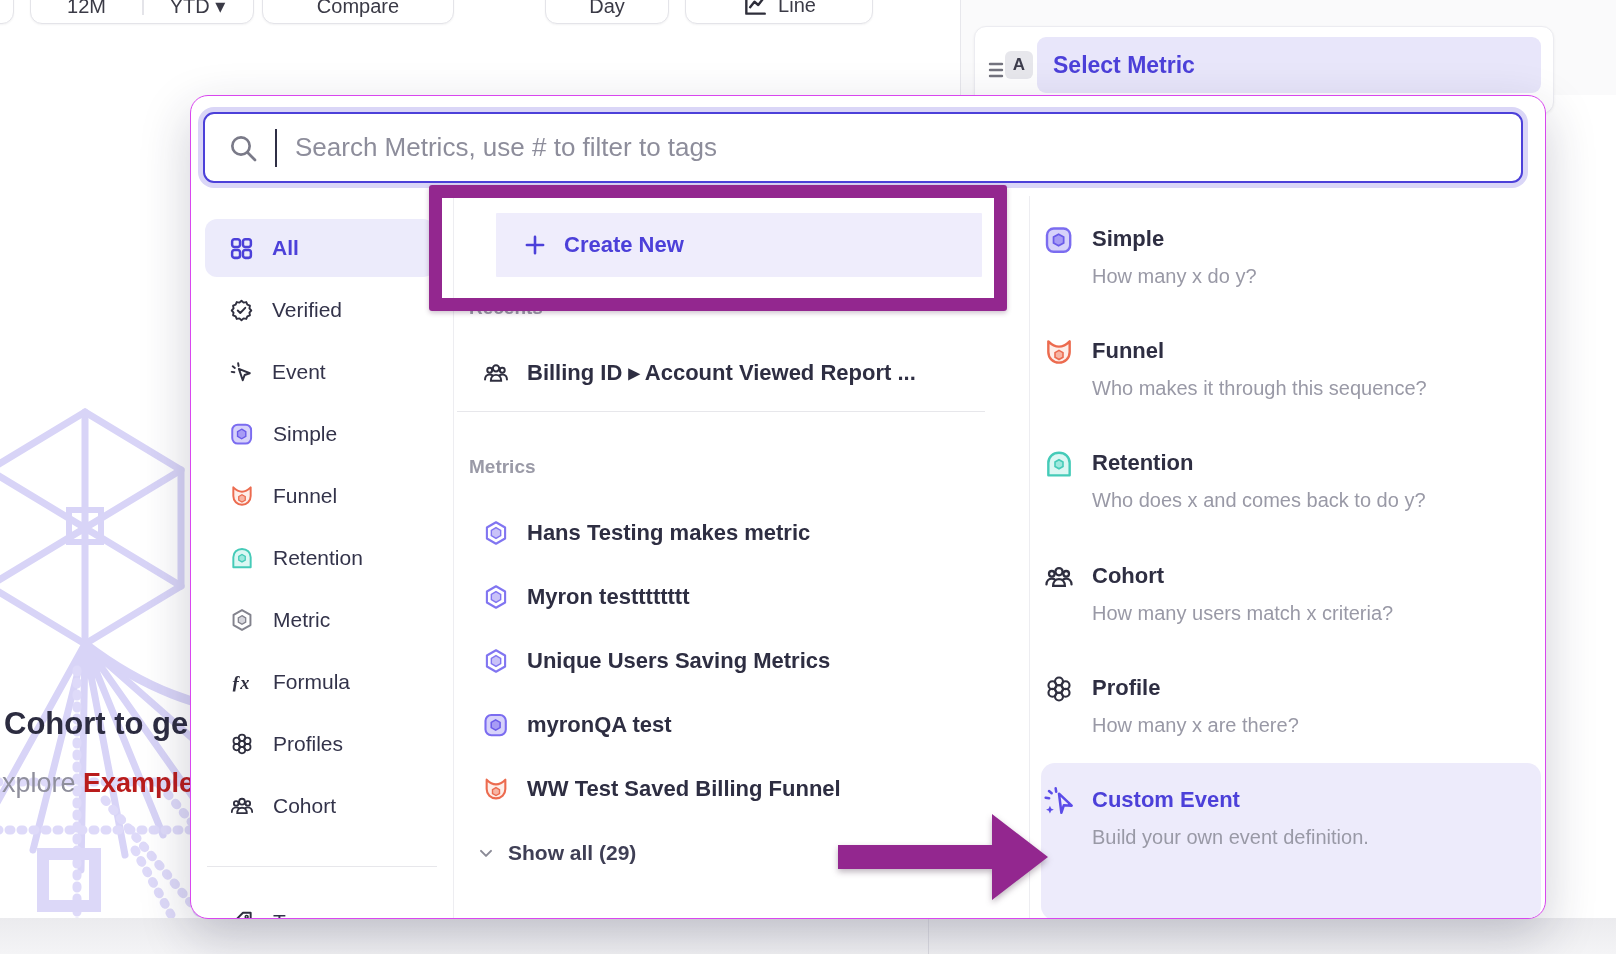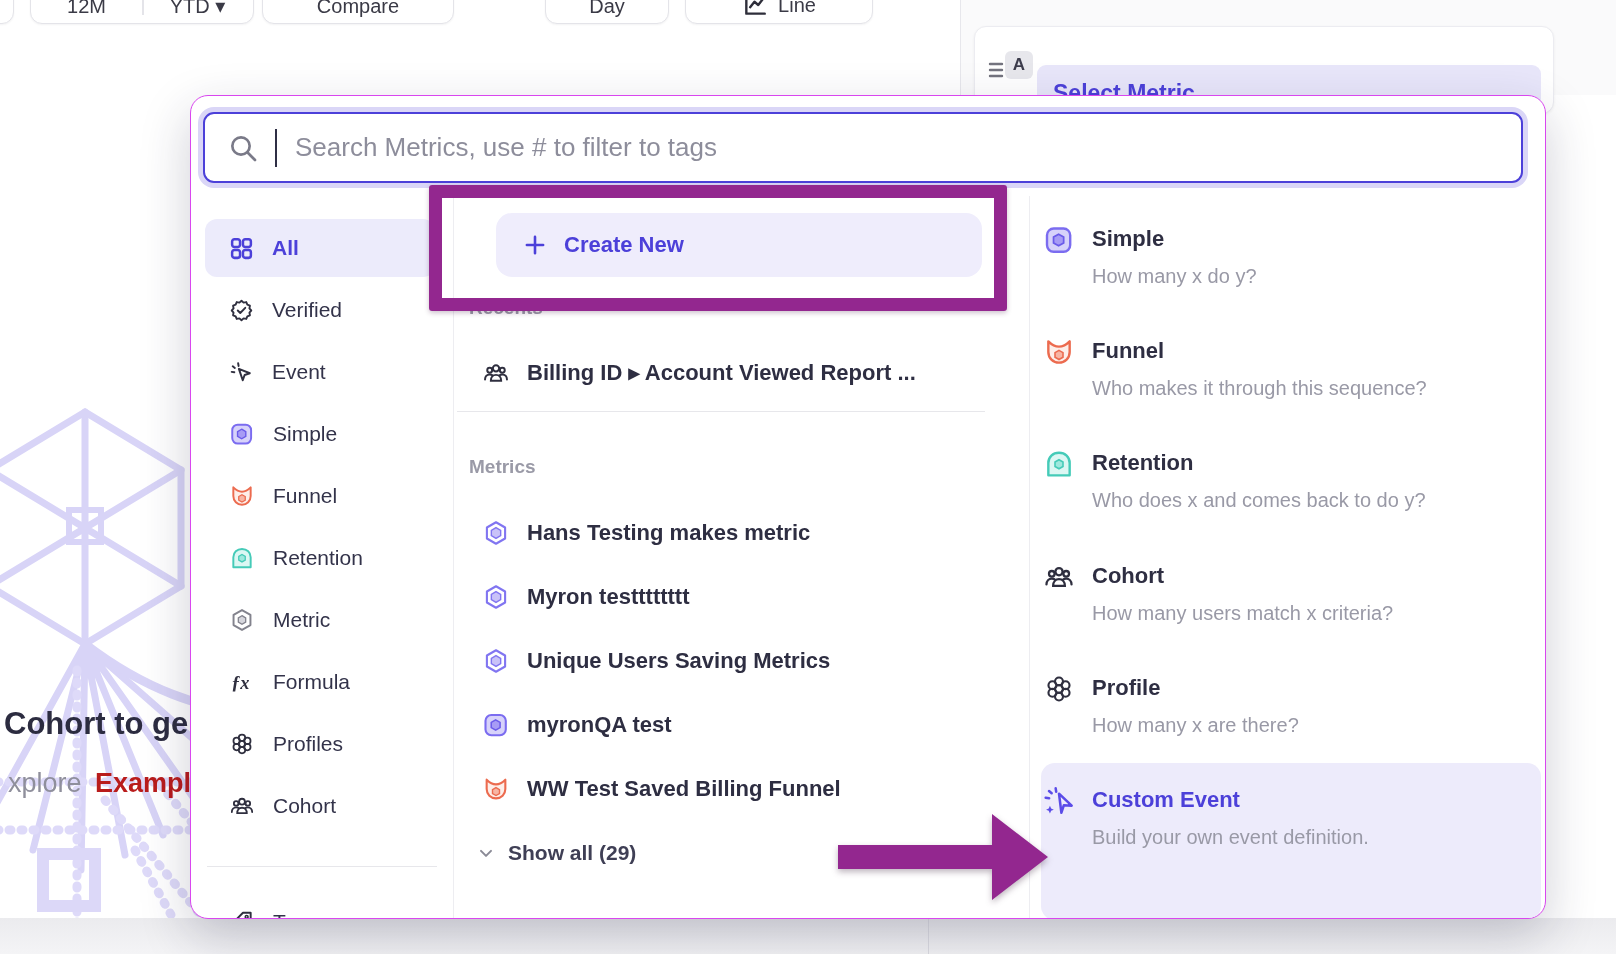--- a/index.html
+++ b/index.html
@@ -12,31 +12,31 @@
   .abs{position:absolute;}
   svg{display:block;}
 
   
   .topright-bg{left:960px;top:0;width:656px;height:95px;background:#fafafb;border-left:1px solid #e7e7ec;}
   .bottom-strip{left:0;top:918px;width:1616px;height:36px;background:linear-gradient(#ebebee,#f4f4f6);}
   .bottom-divider{left:928px;top:918px;width:1px;height:36px;background:#dcdce2;}
 
   .bg-headline{left:4px;top:706px;font-size:31px;font-weight:700;color:#2c2c40;white-space:nowrap;}
   .bg-sub{left:2px;top:768px;font-size:27px;white-space:nowrap;}
-  .bg-sub .muted{color:#8f8f9c;margin-left:6px;}
+  .bg-sub .muted{color:#8f8f9c;}
   .bg-sub .lnk{color:#b91c1c;font-weight:600;}
 
   
   .tb{position:absolute;top:-38px;height:60px;background:#fff;border:1.5px solid #e4e4e9;border-radius:12px;box-shadow:0 1px 2px rgba(20,20,40,.05);}
   .tb .lbl{position:absolute;bottom:5px;font-size:20px;font-weight:500;color:#3a3a46;white-space:nowrap;}
   .seg-div{position:absolute;top:8px;bottom:8px;left:50%;width:1.5px;background:#e4e4e9;}
 
   
   .metric-card{left:974px;top:26px;width:578px;height:86px;background:#fff;border:1px solid #ececf1;border-radius:12px;box-shadow:0 1px 3px rgba(20,20,40,.06);}
-  .metric-pill{position:absolute;left:62px;top:10px;width:504px;height:56px;background:#e8e6fa;border-radius:9px;display:flex;align-items:center;padding-left:16px;box-sizing:border-box;margin-top:28px;}
+  .metric-pill{position:absolute;left:62px;top:10px;width:504px;height:56px;background:#e8e6fa;border-radius:9px;display:flex;align-items:center;padding-left:16px;box-sizing:border-box;}
   .metric-pill span{font-size:23px;font-weight:700;color:#4c40d9;}
   .series-badge{position:absolute;left:30px;top:24px;width:28px;height:28px;background:#e7e7ec;border-radius:6px;color:#3c3c4c;font-size:17px;font-weight:700;display:flex;align-items:center;justify-content:center;}
   .drag-dots{position:absolute;left:12px;top:33px;color:#74747f;}
 
   
   .panel{left:190px;top:95px;width:1356px;height:824px;background:#fff;border:1px solid #d946ef;border-radius:18px;
          box-shadow:0 18px 50px rgba(35,35,70,.22);overflow:hidden;box-sizing:border-box;}
   .search{position:absolute;left:12px;top:16px;width:1320px;height:71px;border:2px solid #4c40d9;border-radius:11px;
           box-shadow:0 0 0 5px #dad6f7;display:flex;align-items:center;padding:0 22px;gap:16px;box-sizing:border-box;background:#fff;}
   .caret{width:2px;height:38px;background:#2f2f45;}
@@ -49,21 +49,21 @@
   .mid-hr{position:absolute;left:266px;top:315px;width:528px;height:1px;background:#e7e7eb;}
 
   .side-item{position:absolute;left:14px;width:230px;height:58px;display:flex;align-items:center;gap:18px;
              padding-left:24px;border-radius:12px;color:#33334a;font-size:21px;font-weight:500;box-sizing:border-box;cursor:pointer;}
   .side-item.sel{background:#ecebfb;color:#4c40d9;font-weight:600;}
 
   .col-label{position:absolute;left:278px;font-size:19px;font-weight:600;color:#9a9aa7;}
 
   .mid-row{position:absolute;left:291px;height:44px;display:flex;align-items:center;gap:17px;
            font-size:22px;font-weight:600;color:#2e2e42;white-space:nowrap;cursor:pointer;}
-  .create-btn{position:absolute;left:305px;top:117px;width:486px;height:64px;background:#efedfc;border-radius:16px;
+  .create-btn{position:absolute;left:305px;top:117px;width:486px;height:64px;background:#efedfc;border-radius:1px;
               display:flex;align-items:center;gap:16px;padding-left:26px;box-sizing:border-box;cursor:pointer;}
   .create-btn span{font-size:22px;font-weight:700;color:#4c40d9;}
   .show-all{position:absolute;left:285px;top:736px;height:42px;display:flex;align-items:center;gap:12px;
             font-size:21px;font-weight:700;color:#3f3f55;cursor:pointer;}
 
   .type-row{position:absolute;left:852px;width:488px;display:flex;gap:17px;align-items:flex-start;cursor:pointer;}
   .tr-title{font-size:22px;font-weight:700;color:#2e2e42;line-height:30px;}
   .tr-desc{font-size:20px;color:#9999a6;margin-top:11px;}
   .type-row.hl .tr-title{color:#4c40d9;}
   .custom-bg{position:absolute;left:850px;top:667px;width:500px;height:157px;background:#edebfb;border-radius:14px;}

